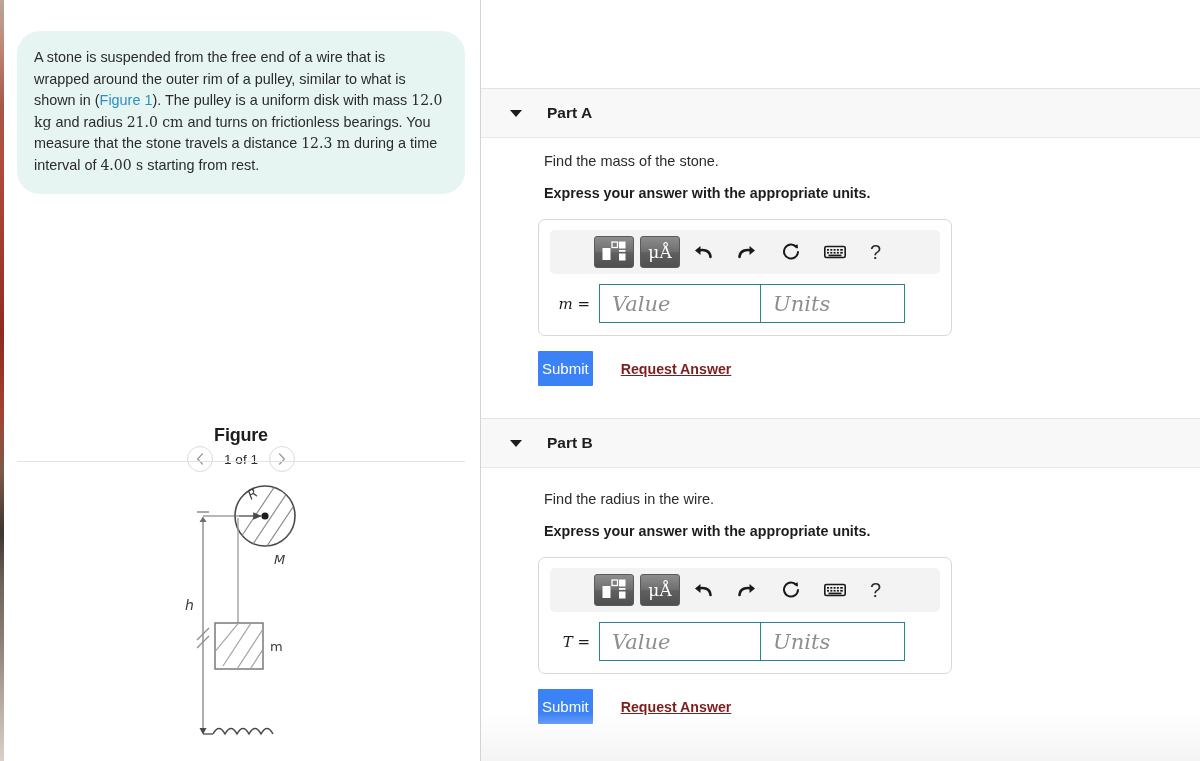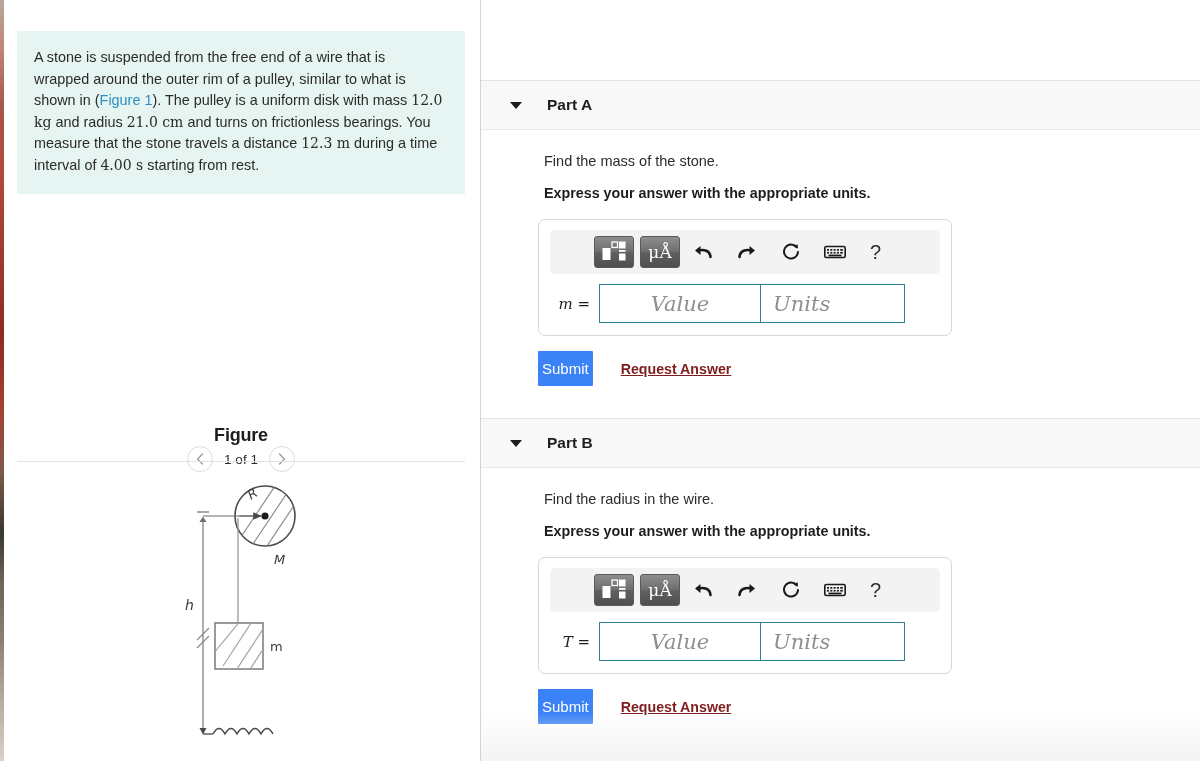--- a/index.html
+++ b/index.html
@@ -36,20 +36,21 @@
     border-right: 1px solid #ccd4e0;
     flex: 0 0 481px;
   }
 
   .problem-box {
     position: absolute;
     left: 17px; top: 31px;
     width: 448px;
     background: #e6f4f2;
     padding: 16px 22px 18px 17px;
+    border-radius: 23px;
   }
   .problem-box p {
     margin: 0;
     font-size: 14.4px;
     line-height: 21.5px;
     color: #2b2b2b;
   }
   .problem-box .math {
     font-family: "DejaVu Serif", serif;
     font-size: 14px;
@@ -230,21 +231,21 @@
     font-size: 21px;
     color: #8e8e8e;
     padding: 0 12px;
     outline: none;
   }
   .ans-input::placeholder {
     color: #8e8e8e;
     font-style: italic;
     opacity: 1;
   }
-  .in-value { width: 161px; border-right-width: 0; text-align: center; }
+  .in-value { width: 161px; border-right-width: 0; }
   .in-units { width: 145px; }
 
   .actions {
     display: flex;
     align-items: center;
     margin-left: 57px;
     margin-top: 15px;
   }
   .submit-btn {
     background: #3b82f6;
@@ -351,21 +352,21 @@
         <text x="253" y="183" font-family="'DejaVu Sans', sans-serif" font-size="13" fill="#3a3a3a">m</text>
 
         <line x1="186" y1="266" x2="196" y2="266" stroke="#4a4a4a" stroke-width="1.3"></line>
         <path d="M196,266 q6,-11 12,0 q6,-11 12,0 q6,-11 12,0 q6,-11 12,0 q6,-11 12,0" fill="none" stroke="#4a4a4a" stroke-width="1.4"></path>
       </svg>
     </div>
   </div>
 
   <div class="right-panel">
 
-    <div class="part-header" style="top:80px;align-items:center;">
+    <div class="part-header" style="top:88px;align-items:center;">
       <div class="caret"></div>
       <div class="part-title">Part A</div>
     </div>
 
     <div class="part-body" style="top:130px;">
       <p class="prompt">Find the mass of the stone.</p>
       <p class="instruction">Express your answer with the appropriate units.</p>
 
       <div class="answer-box">
         <div class="toolbar">

